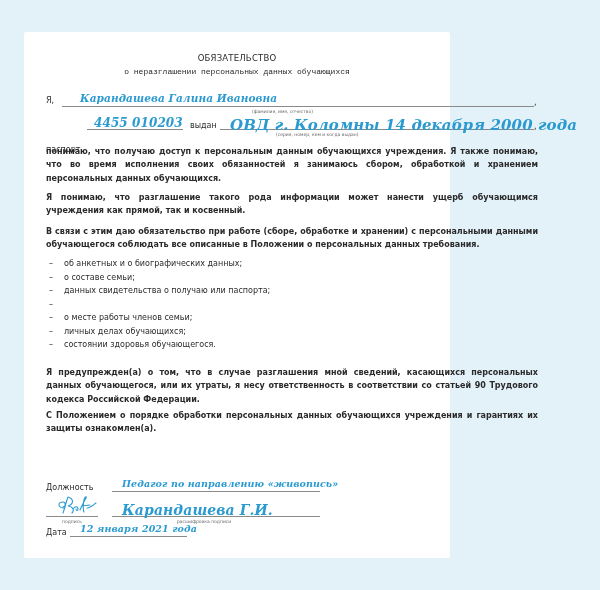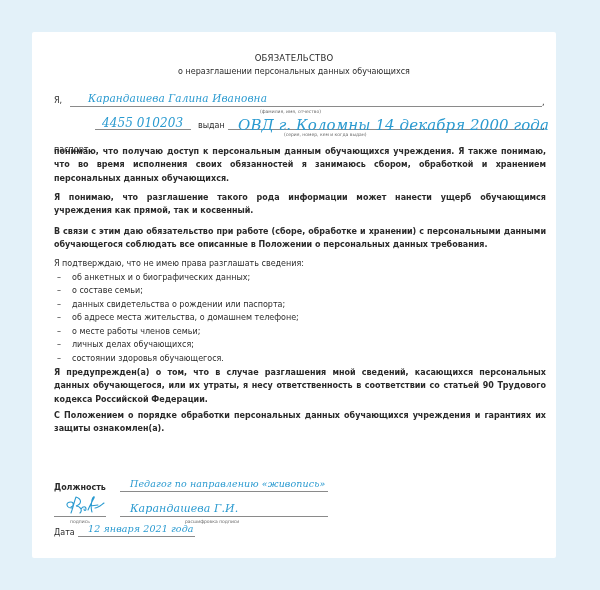--- a/index.html
+++ b/index.html
@@ -6,36 +6,36 @@
   html, body { width: 600px; height: 590px; }
   body {
     background: #e3f1f9;
     font-family: "DejaVu Sans", sans-serif;
     color: #333;
     position: relative;
     overflow: hidden;
   }
   .card {
     position: absolute;
-    left: 32px; top: 32px;
-    width: 524px; height: 526px;
+    left: 24px; top: 32px;
+    width: 426px; height: 526px;
     background: #ffffff;
     border-radius: 2px;
   }
   .title {
     position: absolute; left: 0; right: 0; top: 21px;
     text-align: center; font-size: 8.5px; letter-spacing: 0.2px; color: #2a2a2a;
   }
   .subtitle {
     position: absolute; left: 0; right: 0; top: 35px;
-    text-align: center; font-size: 8px; color: #2a2a2a;
+    text-align: center; font-size: 8px; color: #2a2a2a; font-family: Liberation Mono, monospace;
   }
   .hand {
     font-family: "DejaVu Serif", serif;
-    font-style: italic; font-weight: normal;
+    font-style: italic; font-weight: bold;
     color: #2a9ad0;
     font-size: 10.5px;
     letter-spacing: 0.1px;
   }
   .lbl { position: absolute; font-size: 8px; color: #2a2a2a; }
   .line { position: absolute; border-bottom: 0.8px solid #8a8a8a; }
   .fill { position: absolute; white-space: nowrap; }
   .hint { position: absolute; font-size: 4.5px; color: #666; white-space: nowrap; }
   .comma { position: absolute; font-size: 8px; color: #2a2a2a; }
   .para {
@@ -74,65 +74,63 @@
     <span class="fill hand" style="left:206px; top:84px; font-size:15px;">ОВД г. Коломны 14 декабря 2000 года</span>
     <span class="comma" style="left:510px; top:90px;">,</span>
     <span class="hint" style="left:252px; top:100px;">(серия, номер, кем и когда выдан)</span>
   </div>
 
   <p class="para" style="top:113px;">понимаю, что получаю доступ к персональным данным обучающихся учреждения. Я также понимаю, что во время исполнения своих обязанностей я занимаюсь сбором, обработкой и хранением персональных данных обучающихся.</p>
   <p class="para" style="top:159px;">Я понимаю, что разглашение такого рода информации может нанести ущерб обучающимся учреждения как прямой, так и косвенный.</p>
   <p class="para" style="top:193px;">В связи с этим даю обязательство при работе (сборе, обработке и хранении) с персональными данными обучающегося соблюдать все описанные в Положении о персональных данных требования.</p>
 
   <div class="list" style="top:225px;">
-    <div>Я подтверждаю, что не имею права разглашать сведения:</div>
     <div class="li">
         <span class="dash">–</span>
         <span>об анкетных и о биографических данных;</span>
       </div>
     <div class="li">
         <span class="dash">–</span>
         <span>о составе семьи;</span>
       </div>
     <div class="li">
         <span class="dash">–</span>
-        <span>данных свидетельства о рождении или паспорта;</span>
+        <span>данных свидетельства о получаю или паспорта;</span>
       </div>
     <div class="li">
         <span class="dash">–</span>
-        <span>об адресе места жительства, о домашнем телефоне;</span>
       </div>
     <div class="li">
         <span class="dash">–</span>
         <span>о месте работы членов семьи;</span>
       </div>
     <div class="li">
         <span class="dash">–</span>
         <span>личных делах обучающихся;</span>
       </div>
     <div class="li">
         <span class="dash">–</span>
         <span>состоянии здоровья обучающегося.</span>
       </div>
   </div>
 
   <p class="para" style="top:334px;">Я предупрежден(а) о том, что в случае разглашения мной сведений, касающихся персональных данных обучающегося, или их утраты, я несу ответственность в соответствии со статьей 90 Трудового кодекса Российской Федерации.</p>
   <p class="para" style="top:377px;">С Положением о порядке обработки персональных данных обучающихся учреждения и гарантиях их защиты ознакомлен(а).</p>
 
   <div class="sig">
-    <span class="lbl" style="left:22px; top:451px;font-weight:bold;">Должность</span>
+    <span class="lbl" style="left:22px; top:451px;">Должность</span>
     <div class="line" style="left:88px; top:449px; width:208px; height:11px;"></div>
     <span class="fill hand" style="left:98px; top:446px; font-size:9.5px;">Педагог по направлению «живопись»</span>
 
     <div class="line" style="left:22px; top:473px; width:52px; height:12px;"></div>
     <svg style="left:30px; top:462px;" width="46" height="22" viewBox="0 0 46 22">
       <path d="M10 14 C4 14 3 8 9 8 C12 8 12 12 9 13 M14 3 C12 8 11 14 9 19 M14 3 C20 5 20 10 14 12 C18 12 21 16 18 19 M19 15 C21 12 24 12 24 15 C24 17 22 17 22 15 M26 16 C28 11 30 8 32 4 C33 2 31 2 30 6 C29 10 29 16 30 18 M28 12 L36 11 M33 14 C36 14 38 12 42 9" fill="none" stroke="#2a9ad0" stroke-width="1.1" stroke-linecap="round"></path>
     </svg>
     <div class="line" style="left:88px; top:473px; width:208px; height:12px;"></div>
-    <span class="fill hand" style="left:98px; top:470px; font-size:11px;">Карандашева Г.И.</span>
+    <span class="fill hand" style="left:98px; top:470px; font-size:14px;">Карандашева Г.И.</span>
     <span class="hint" style="left:38px; top:487px;">подпись</span>
     <span class="hint" style="left:153px; top:487px;">расшифровка подписи</span>
 
     <span class="lbl" style="left:22px; top:496px;text-align:right;">Дата</span>
     <div class="line" style="left:46px; top:494px; width:117px; height:11px;"></div>
     <span class="fill hand" style="left:56px; top:491px; font-size:9.5px;">12 января 2021 года</span>
   </div>
 </div>
 
 </body></html>

